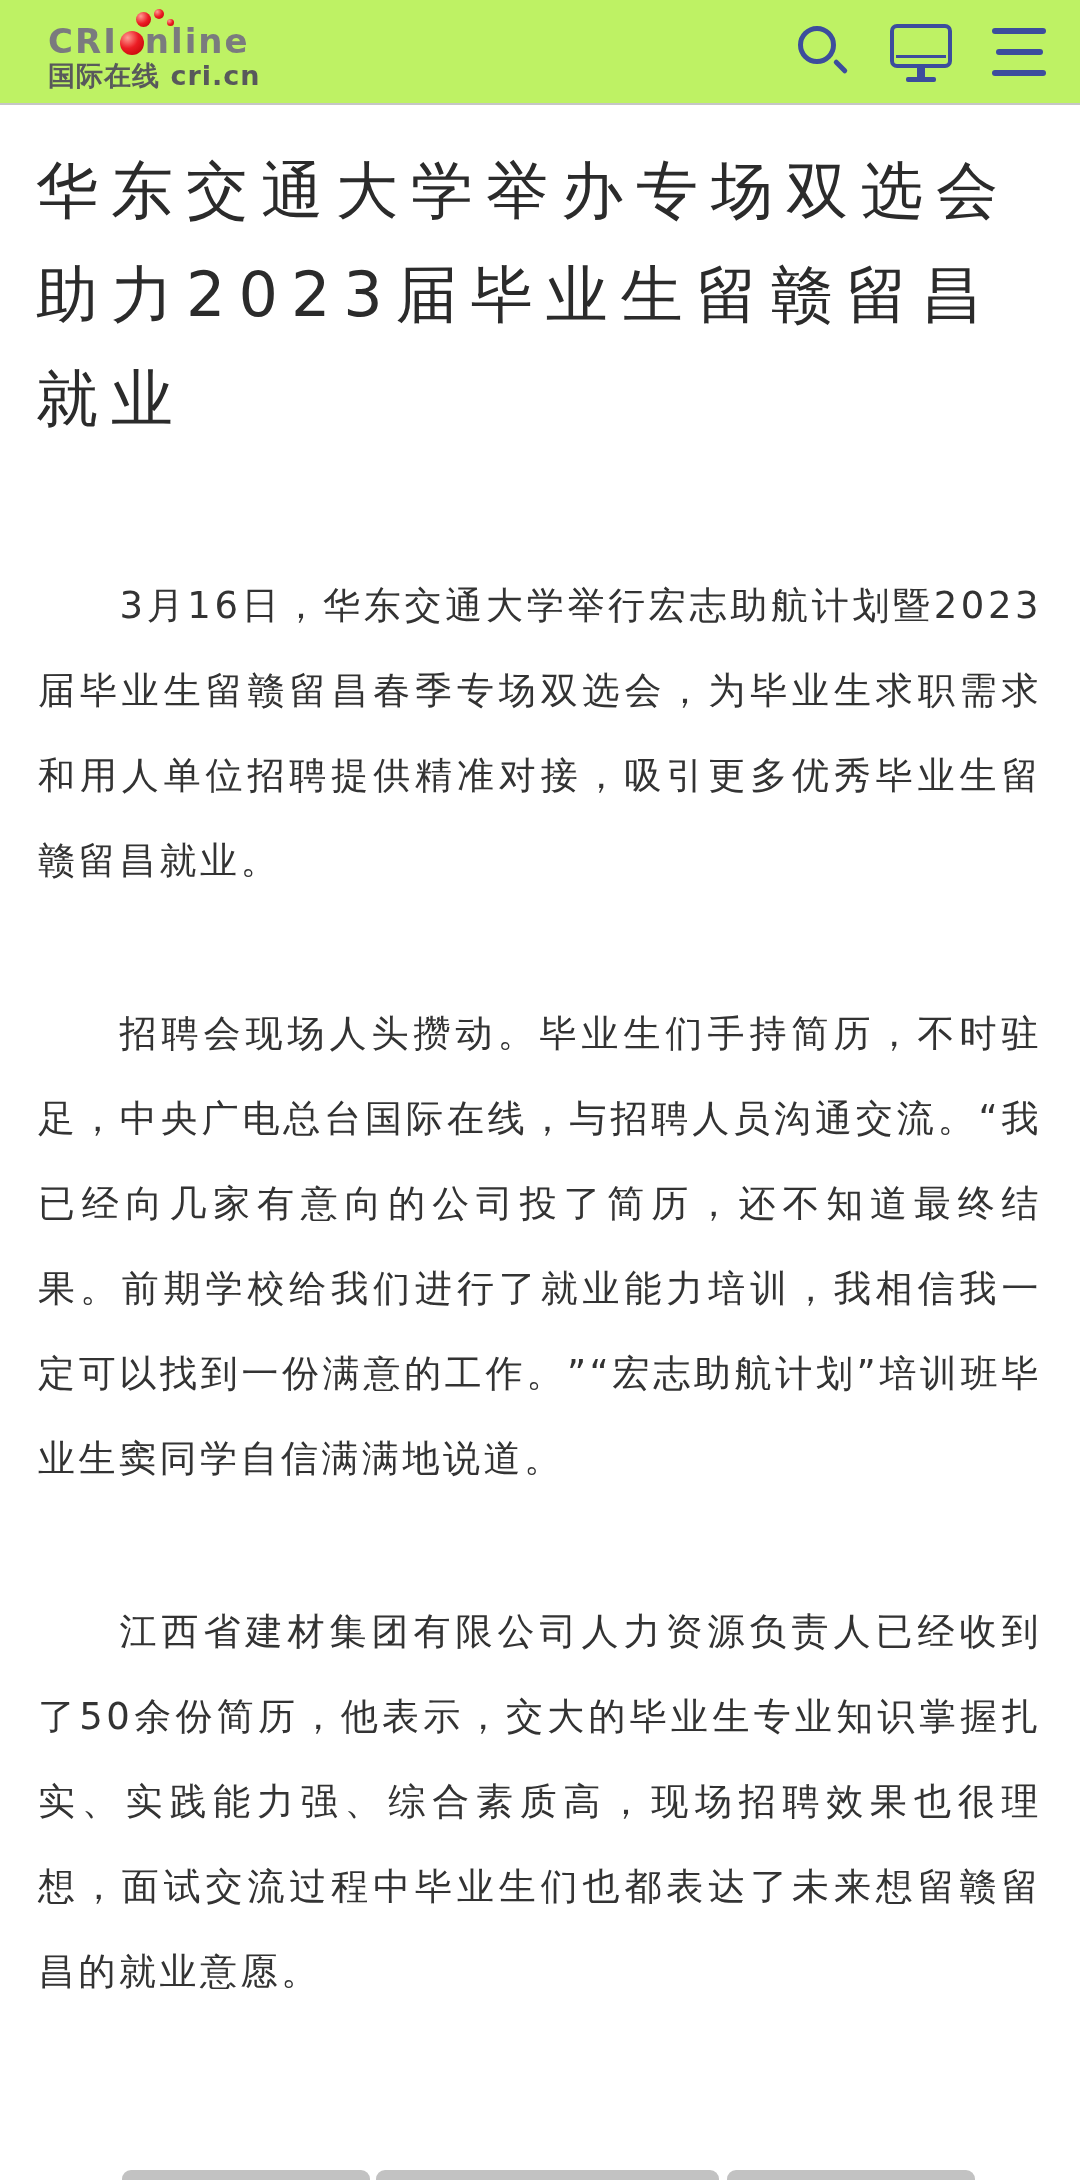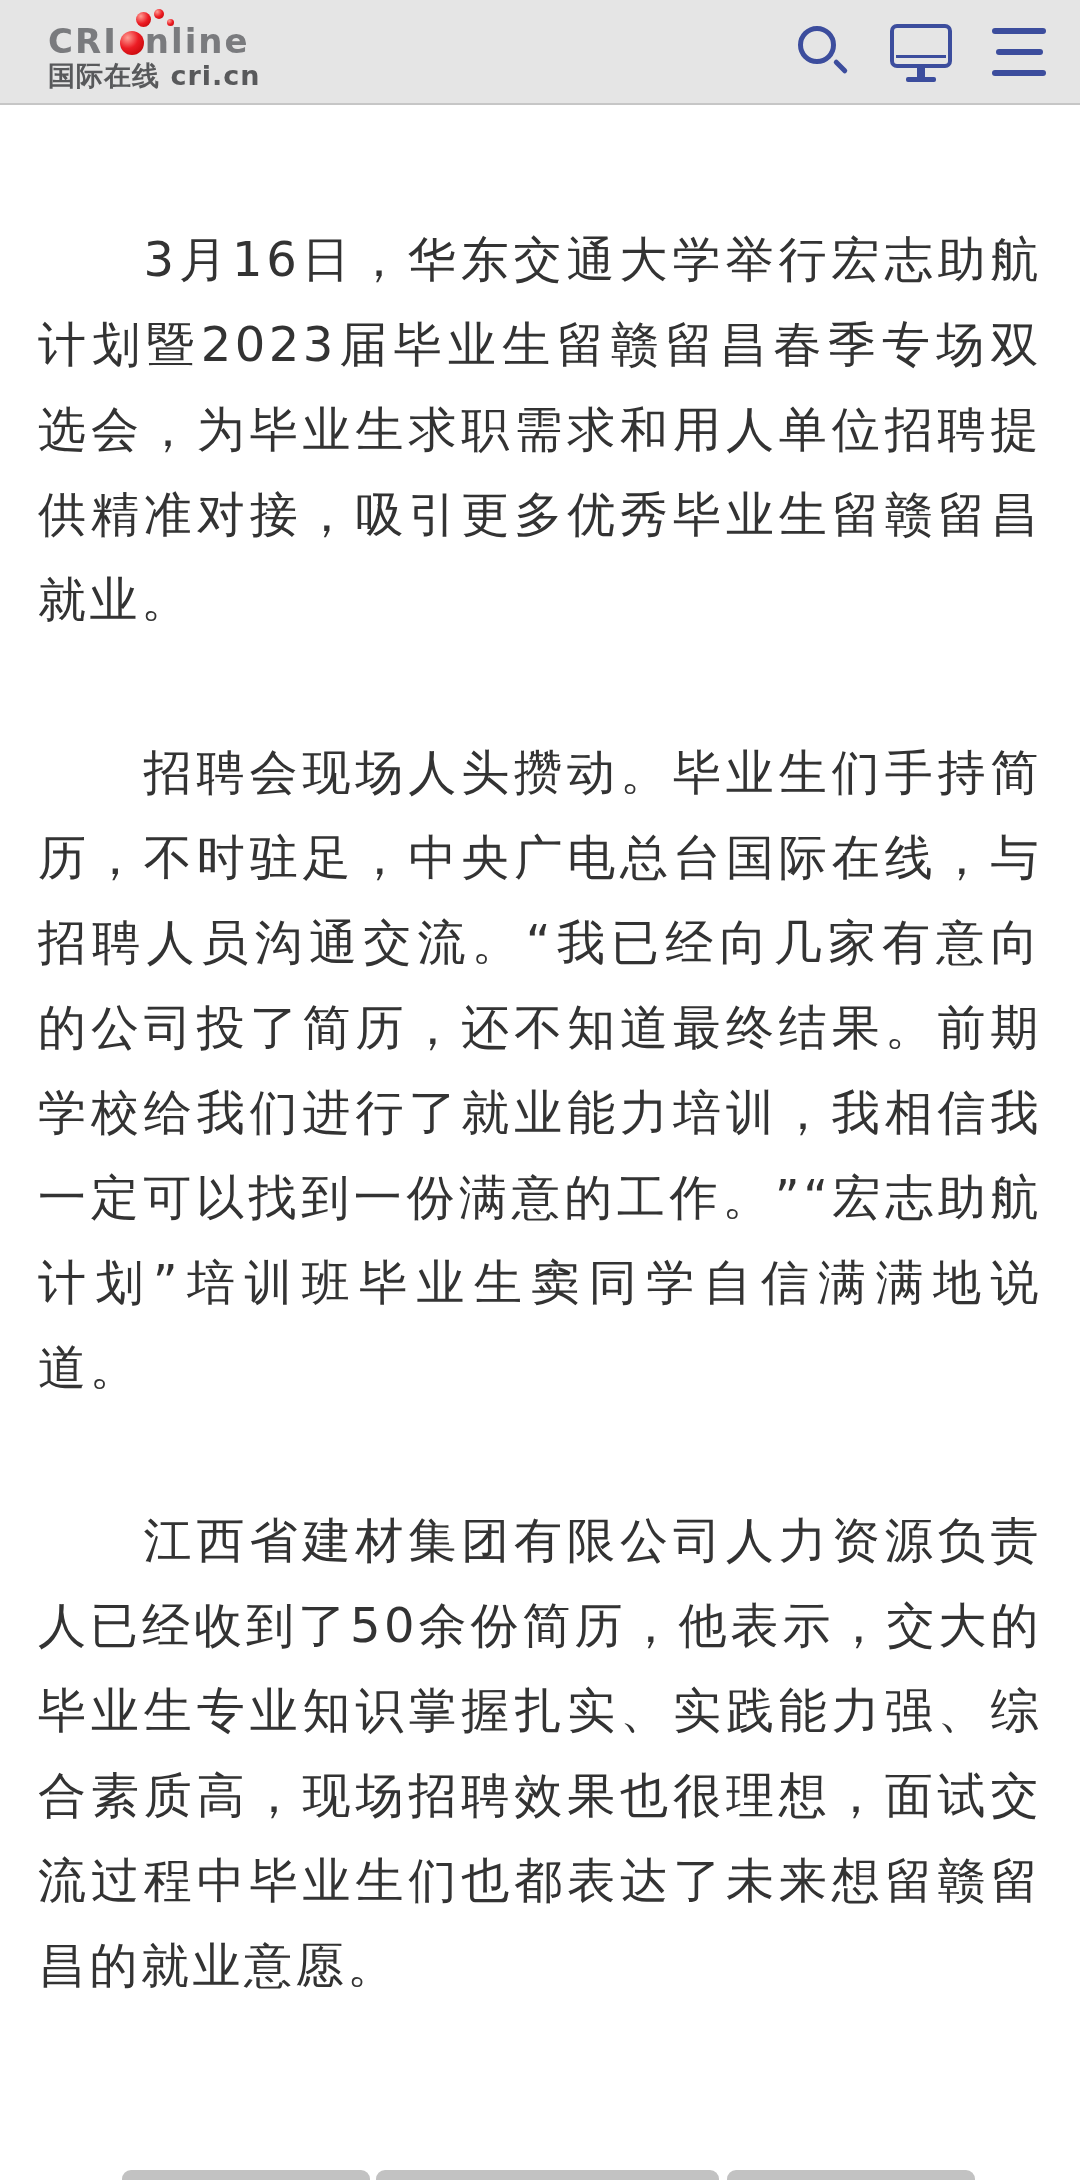--- a/index.html
+++ b/index.html
@@ -5,21 +5,21 @@
   * { margin:0; padding:0; box-sizing:border-box; }
   html,body { width:1080px; background:#ffffff; font-family:"DejaVu Sans", sans-serif; }
   .page { position:relative; width:1080px; height:2180px; background:#fff; overflow:hidden; }
 
   
   .header {
     height:105px; width:100%;
     display:flex; justify-content:space-between; align-items:center;
     padding:0 34px 0 48px;
     border-bottom:2px solid #c6c6c6;
-    background:#e5e5e5;
+    background:#bef264;
   }
   .logo { display:flex; flex-direction:column; cursor:pointer; }
   .logo-word { position:relative; display:flex; align-items:center; margin-top:14px; height:34px; }
   .logo-cri, .logo-nline {
     font-size:34px; font-weight:bold; color:#7a7b7e; letter-spacing:2px; line-height:1;
   }
   .logo-o {
     display:inline-block; width:24px; height:24px; border-radius:50%;
     margin:4px 1px 0 2px;
     background:radial-gradient(circle at 32% 28%, #ff9d94 0%, #ec1c24 45%, #b70000 100%);
@@ -58,21 +58,21 @@
     font-size:62px; font-weight:400; color:#2b2b2b;
     letter-spacing:13px; line-height:104px;
   }
   .meta {
     margin:52px 36px 0 30px;
     font-size:29px; color:#8e8e8e; letter-spacing:4px; white-space:nowrap;
   }
   .meta-sep { margin:0 18px; color:#9a9a9a; }
   .body-text { margin-top:112px; padding:0 38px; }
   .body-text p {
-    font-size:48px; color:#333333; letter-spacing:3.5px;
+    font-size:37px; color:#333333; letter-spacing:3.5px;
     line-height:85px; text-align:justify; text-indent:2.2em;
     margin-bottom:88px;
   }
 
   
   .thumb-row { position:absolute; left:0; bottom:0; width:100%; height:10px; overflow:hidden; }
   .thumb-bar { position:absolute; top:0; height:18px; border-radius:9px; background:#c2c2c2; }
   .thumb-bar.b1 { left:122px; width:248px; }
   .thumb-bar.b2 { left:376px; width:343px; }
   .thumb-bar.b3 { left:727px; width:248px; }
@@ -108,20 +108,24 @@
         <div class="monitor-base"></div>
       </div>
       <div class="icon icon-menu">
         <div class="menu-bar"></div>
         <div class="menu-bar mid"></div>
         <div class="menu-bar"></div>
       </div>
     </div>
   </div>
 
+  <h1 class="article-title">
+    <div>华东交通大学举办专场双选会</div>
+    <div>助力2023届毕业生留赣留昌就业</div>
+  </h1>
 
 
   <div class="body-text">
     <p>3月16日，华东交通大学举行宏志助航计划暨2023届毕业生留赣留昌春季专场双选会，为毕业生求职需求和用人单位招聘提供精准对接，吸引更多优秀毕业生留赣留昌就业。</p>
     <p>招聘会现场人头攒动。毕业生们手持简历，不时驻足，中央广电总台国际在线，与招聘人员沟通交流。“我已经向几家有意向的公司投了简历，还不知道最终结果。前期学校给我们进行了就业能力培训，我相信我一定可以找到一份满意的工作。”“宏志助航计划”培训班毕业生窦同学自信满满地说道。</p>
     <p>江西省建材集团有限公司人力资源负责人已经收到了50余份简历，他表示，交大的毕业生专业知识掌握扎实、实践能力强、综合素质高，现场招聘效果也很理想，面试交流过程中毕业生们也都表达了未来想留赣留昌的就业意愿。</p>
   </div>
 
   <div class="thumb-row">
     <div class="thumb-bar b1"></div>

